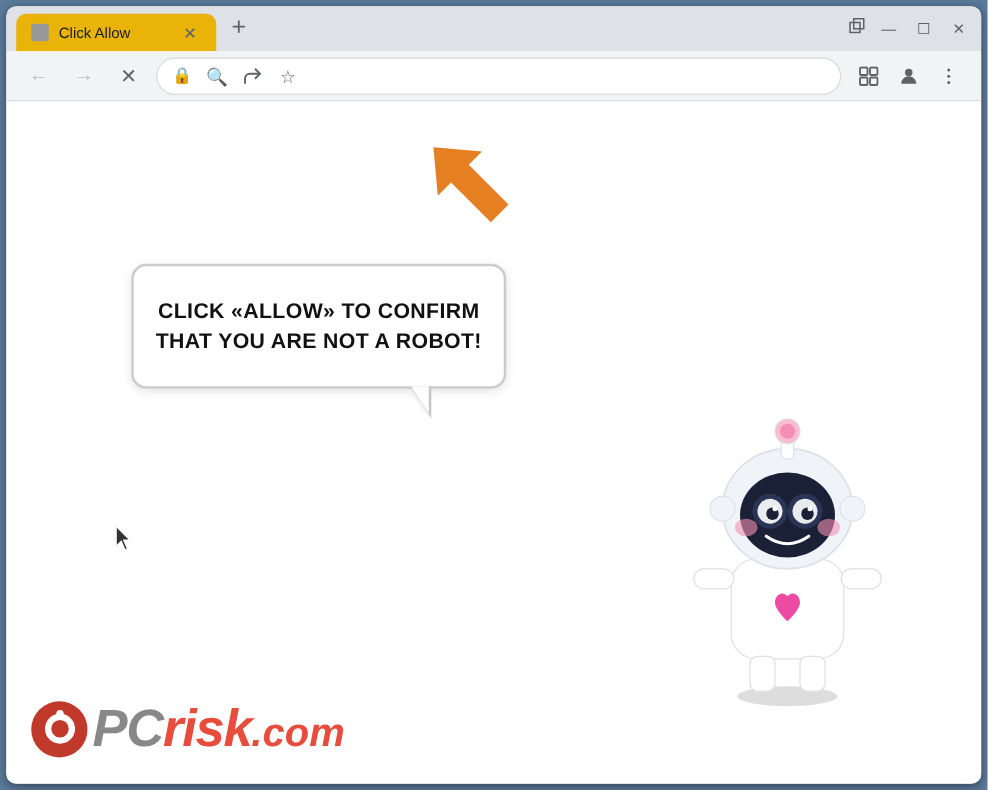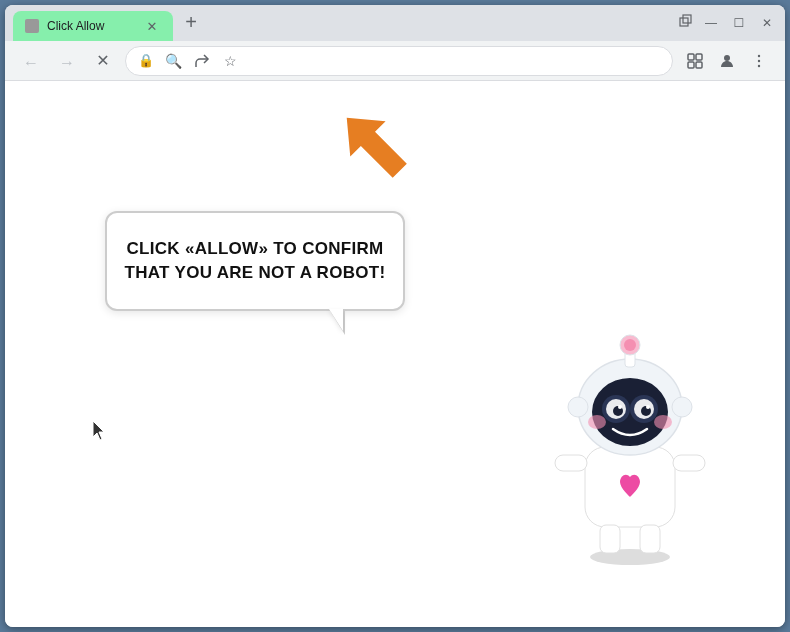--- a/index.html
+++ b/index.html
@@ -37,21 +37,21 @@
     .tab-area {
       display: flex;
       align-items: flex-end;
       flex: 1;
       height: 100%;
     }
 
     .tab {
       display: flex;
       align-items: center;
-      background: #86efac;
+      background: #eab308;
       border-radius: 8px 8px 0 0;
       padding: 4px 12px;
       height: 30px;
       min-width: 160px;
       max-width: 220px;
       gap: 8px;
       margin-top: 6px;
     }
 
     .tab-favicon {
@@ -436,20 +436,33 @@
 
         <circle cx="95" cy="38" r="10" fill="#f8bbd0" stroke="#dde2e8" stroke-width="1"></circle>
 
         <circle cx="95" cy="38" r="6" fill="#f48fb1"></circle>
 
         <circle cx="43" cy="100" r="10" fill="#f0f4f8" stroke="#dde2e8" stroke-width="1"></circle>
         <circle cx="147" cy="100" r="10" fill="#f0f4f8" stroke="#dde2e8" stroke-width="1"></circle>
       </svg>
     </div>
 
+    <div class="pcrisk-logo">
+      <div class="pc-icon">
+        <svg width="40" height="40" viewBox="0 0 40 40">
+          <circle cx="20" cy="20" r="19" fill="#c0392b"></circle>
+          <circle cx="20" cy="20" r="12" fill="white"></circle>
+          <circle cx="20" cy="20" r="7" fill="#c0392b"></circle>
+          <circle cx="20" cy="8" r="3" fill="white"></circle>
+        </svg>
+      </div>
+      <div>
+        <span style="font-size:42px;font-weight:900;font-style:italic;color:#888;letter-spacing:-1px;">PC</span><span style="font-size:42px;font-weight:900;font-style:italic;color:#e74c3c;letter-spacing:-1px;">risk</span><span style="font-size:32px;font-weight:700;font-style:italic;color:#e74c3c;">.com</span>
+      </div>
+    </div>
 
     <div class="mouse-cursor">
       <svg width="14" height="20" viewBox="0 0 14 20">
         <path d="M0,0 L0,16 L4,12 L7,19 L9,18 L6,11 L11,11 Z" fill="#333" stroke="white" stroke-width="1"></path>
       </svg>
     </div>
 
   </div>
 </div>
 

